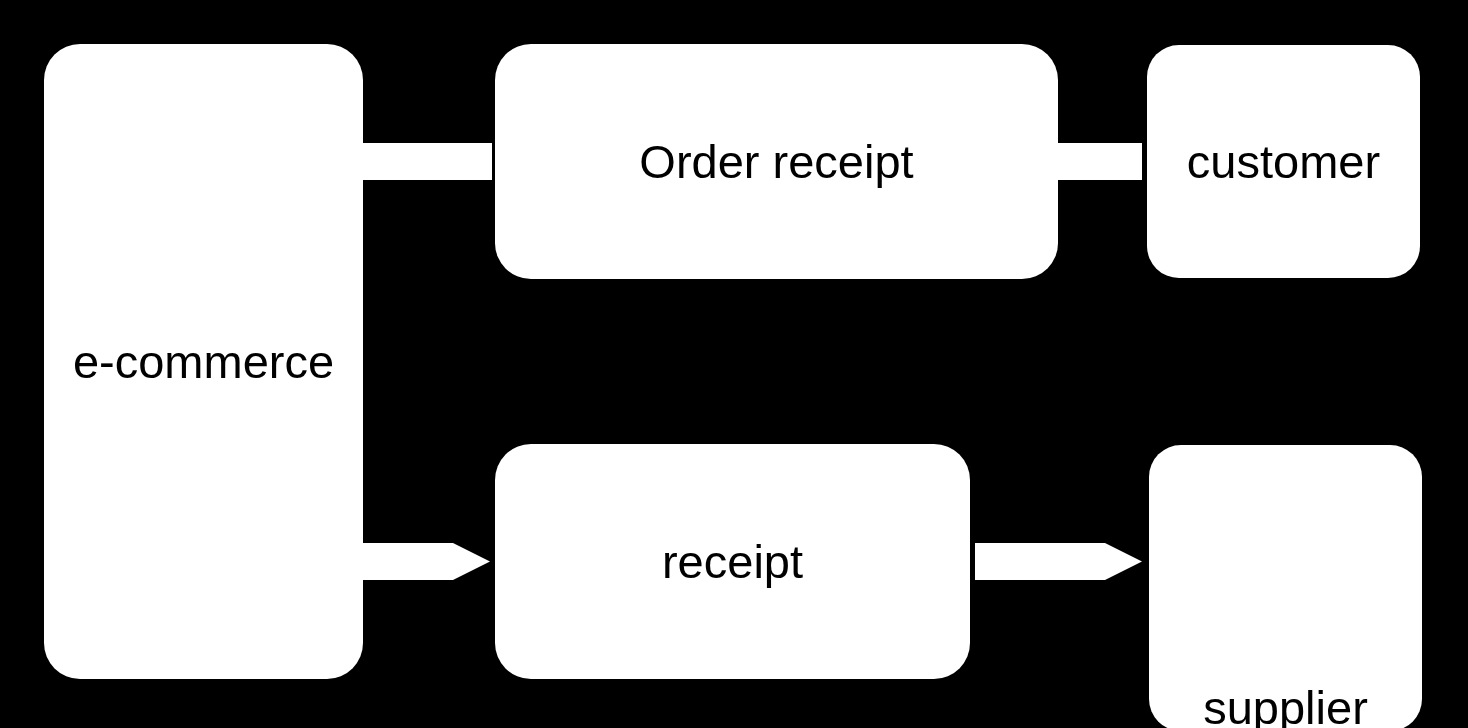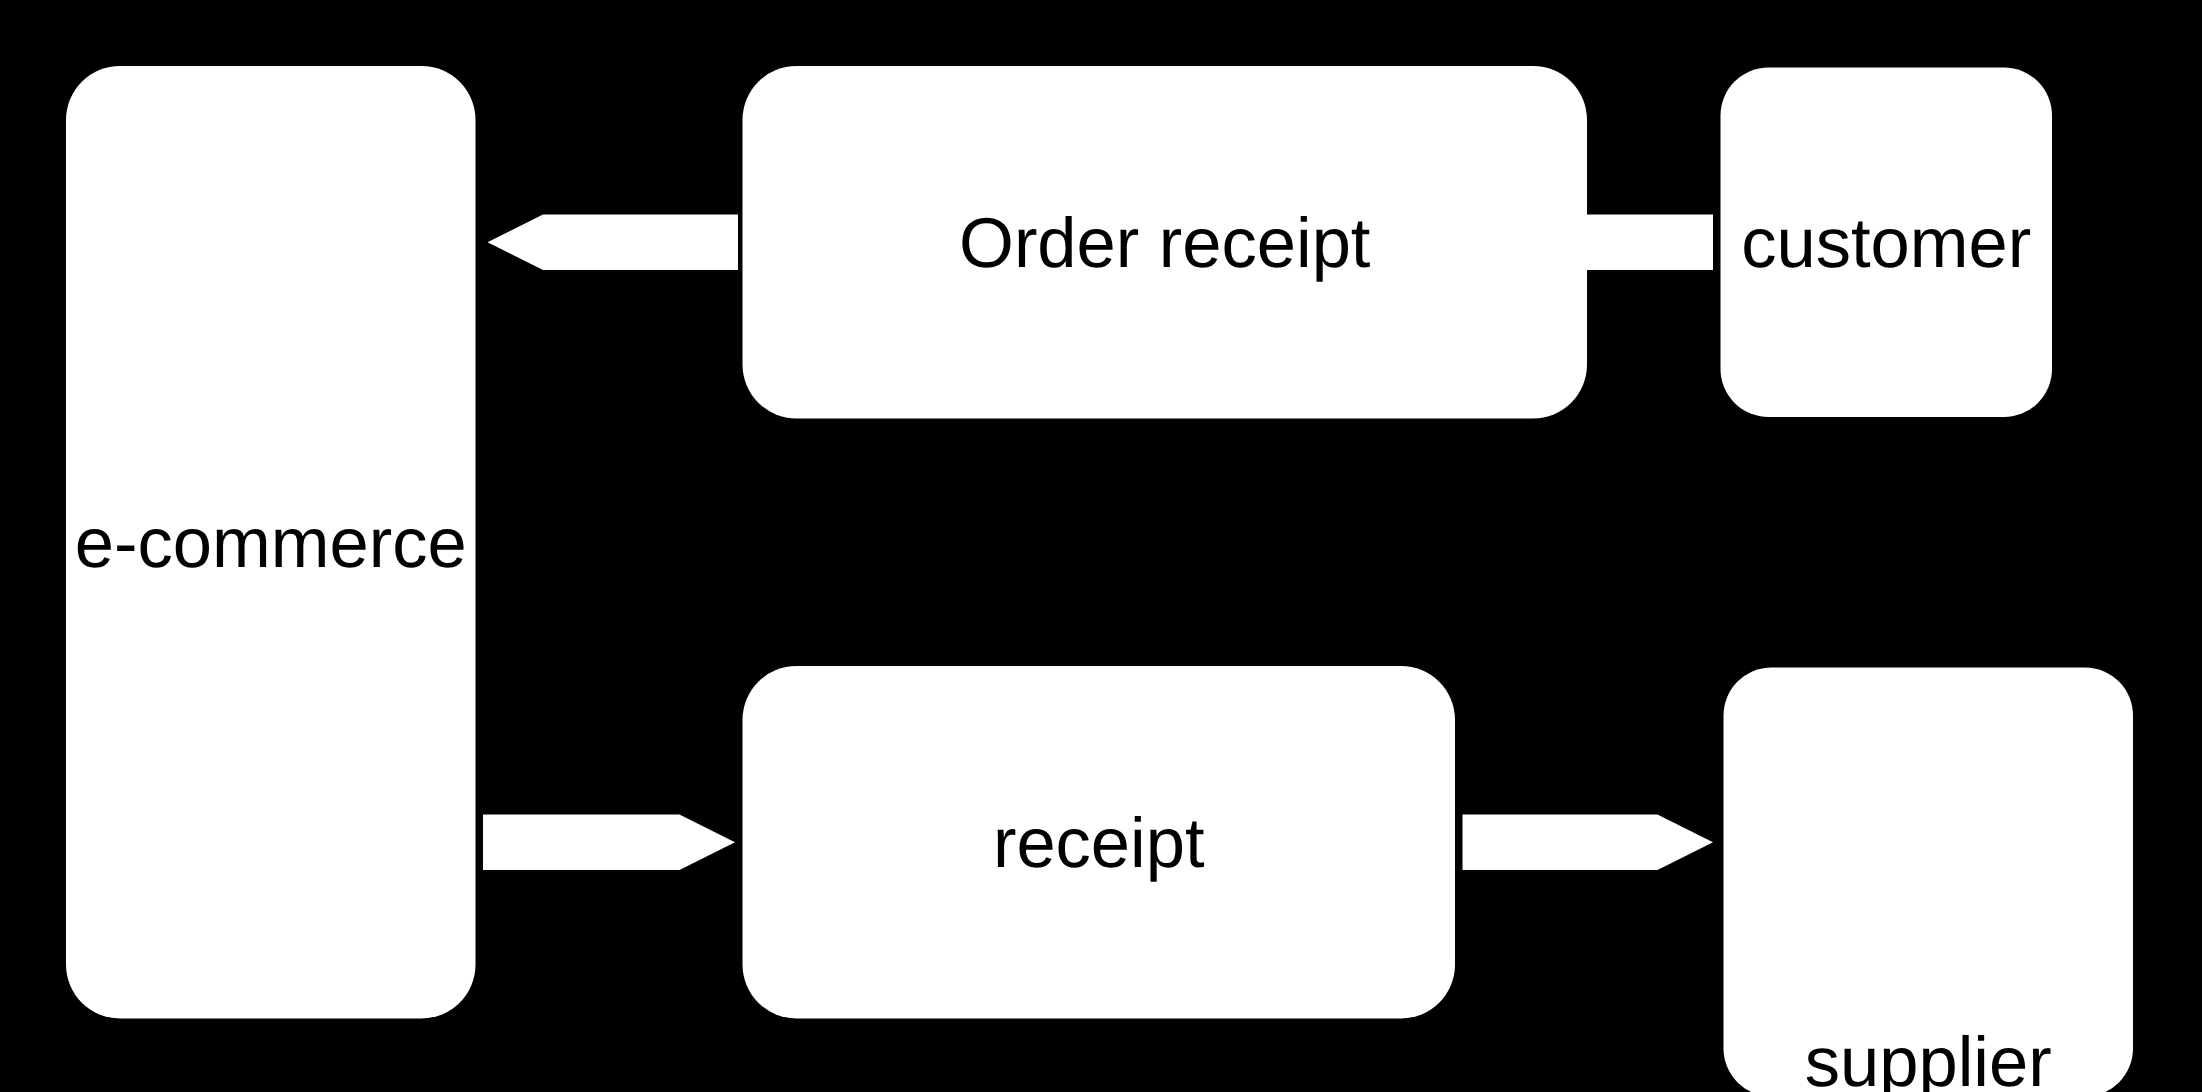--- a/index.html
+++ b/index.html
@@ -34,23 +34,23 @@
     display: flex;
     align-items: center;
     justify-content: center;
   }
   .node-label {
     font-size: 47px;
     line-height: 1;
     white-space: nowrap;
     letter-spacing: 0;
   }
-  .node-ecommerce     { left: 44px;   top: 44px;  width: 273px; height: 635px; align-items: center; }
+  .node-ecommerce     { left: 44px;   top: 44px;  width: 319px; height: 635px; align-items: center; }
   .node-order-receipt { left: 495px;  top: 44px;  width: 563px; height: 235px; }
-  .node-customer      { left: 1147px; top: 45px;  width: 221px; height: 233px; border-radius: 32px; justify-content: center; }
+  .node-customer      { left: 1147px; top: 45px;  width: 273px; height: 233px; border-radius: 32px; justify-content: center; }
   .node-payment       { left: 495px;  top: 444px; width: 475px; height: 235px; }
   .node-supplier      { left: 1149px; top: 445px; width: 273px; height: 286px; border-radius: 32px; align-items: flex-end; }
 </style>
 </head>
 <body>
 
 <div class="canvas" style="--bg: #000000; --node-fill: #ffffff; --node-text: #000000; --arrow-fill: #ffffff;">
 
   <svg class="arrows" viewBox="0 0 1468 728" xmlns="http://www.w3.org/2000/svg">
     <polygon points="325,161.5 362,143 492,143 492,180 362,180"></polygon>

